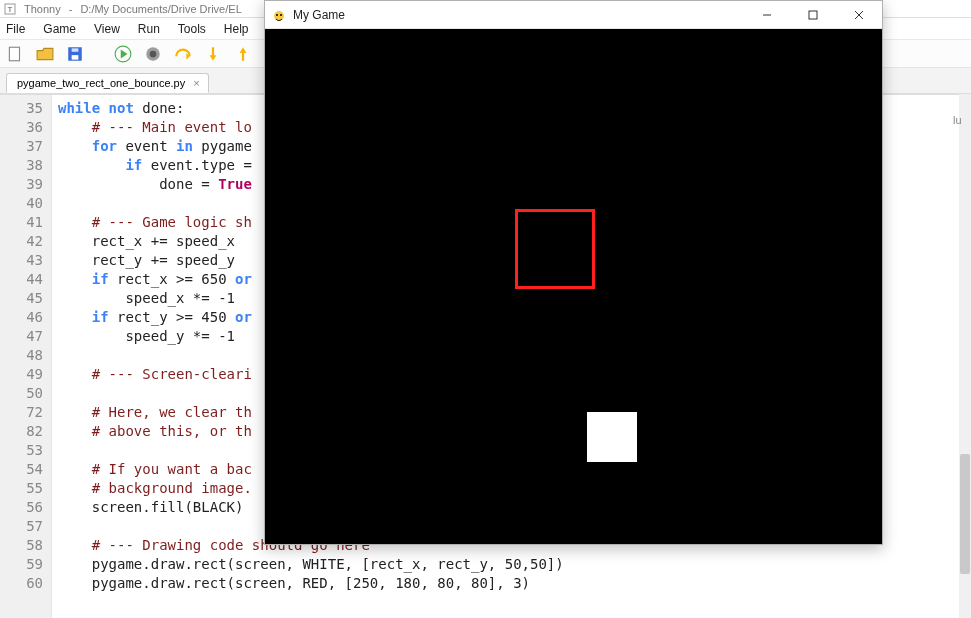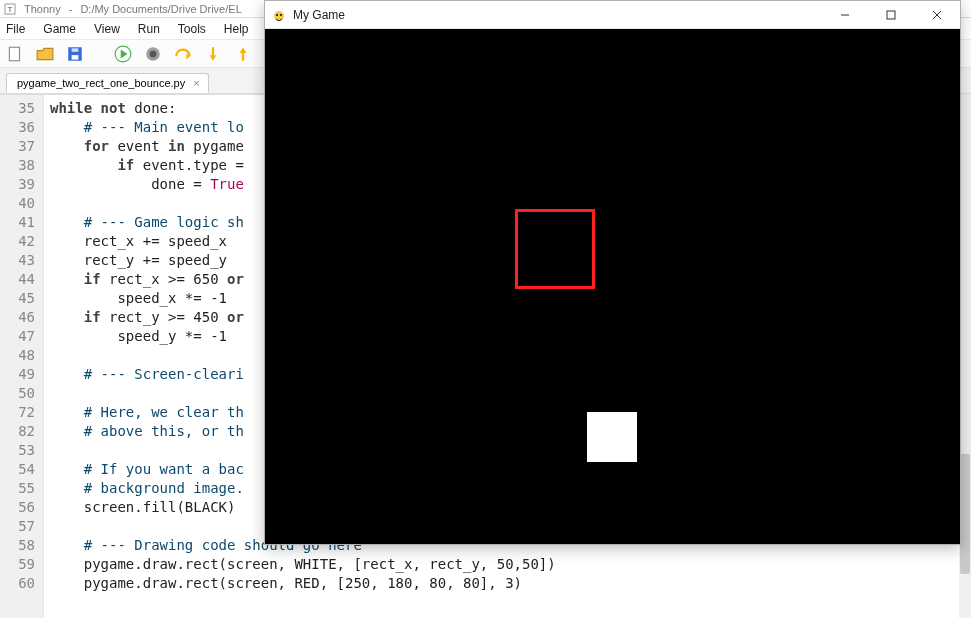--- a/index.html
+++ b/index.html
@@ -81,40 +81,40 @@
     position: absolute;
     left: 0; right: 10px; top: 94px; bottom: 0;
     background: #fff;
     display: flex;
     border-top: 1px solid #ddd;
     font-family: "Consolas", "Menlo", monospace;
     font-size: 14px;
     line-height: 19px;
   }
   .gutter {
-    width: 44px;
+    width: 52px;
     background: #f0f0f0;
     color: #888;
     text-align: right;
     padding: 4px 8px 4px 4px;
     user-select: none;
     border-right: 1px solid #e5e5e5;
   }
   .gutter div { height: 19px; }
   .code {
     flex: 1;
     padding: 4px 0 4px 6px;
     white-space: pre;
     color: #222;
     overflow: hidden;
   }
   .code .ln { height: 19px; display:block; }
-  .kw { color: #404040; font-weight: bold; }   
-  .cm { color: #0c4a6e; }                       
-  .bt { color: #b00060; font-weight: normal; }   
+  .kw { color: #3b82f6; font-weight: bold; }   
+  .cm { color: #7f1d1d; }                       
+  .bt { color: #b00060; font-weight: bold; }   
 
   .ide-scrollbar {
     position:absolute;
     right:0; top:94px; bottom:0; width:12px;
     background:#f0f0f0;
   }
   .ide-scroll-thumb {
     position:absolute; left:1px; right:1px;
     top: 360px; height: 120px;
     background:#c9c9c9; border-radius:2px;
@@ -123,21 +123,21 @@
   
   .rightstrip {
     position:absolute; right:0; top:114px; width:18px; height:16px;
     color:#888; font-size:11px;
   }
 
   
   .game-window {
     position: absolute;
     left: 264px; top: 0;
-    width: 697px; height: 545px;
+    width: 619px; height: 545px;
     background: #fff;
     border: 1px solid #b0b0b0;
     box-shadow: 0 4px 14px rgba(0,0,0,.25);
     display: flex;
     flex-direction: column;
   }
   .game-titlebar {
     height: 28px;
     display: flex;
     align-items: center;

